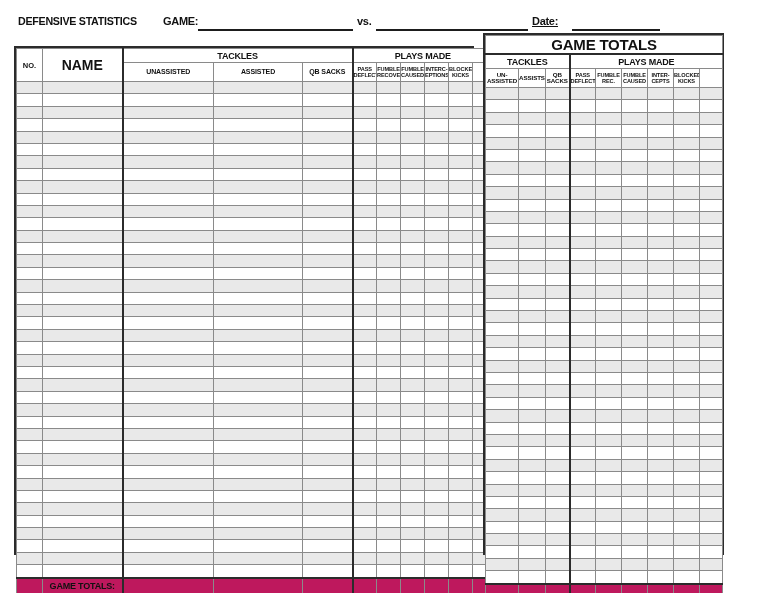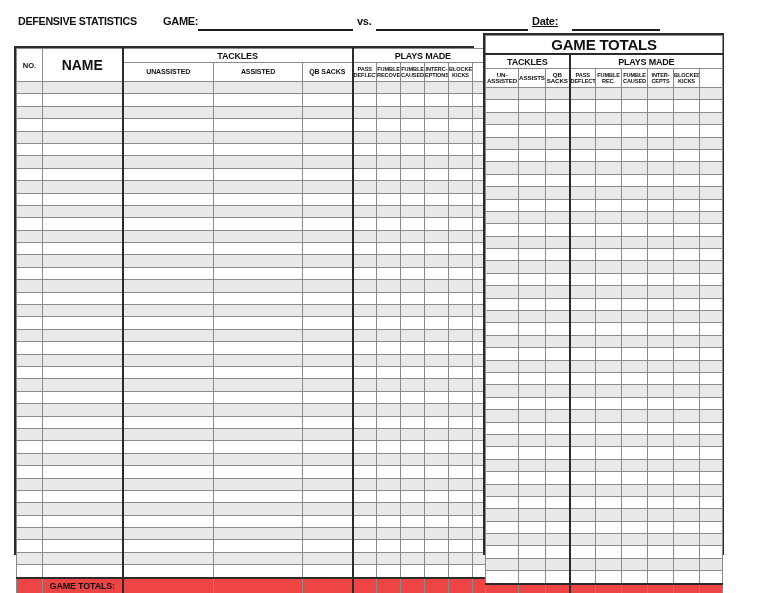--- a/index.html
+++ b/index.html
@@ -99,21 +99,21 @@
   .blank { border: 1px solid #8a8a8a; }
   
   .sep-l { border-left: 2px solid #2b2b2b !important; }
   .sep-r { border-right: 2px solid #2b2b2b !important; }
 
   tr.row-alt td { background: #e9e9e9; }
   tr.row-plain td { background: #ffffff; }
   tr.data-row td { height: 11.4px; }
 
   tr.totals-row td {
-    background: #ef4444;
+    background: #be185d;
     border-top: 2px solid #2b2b2b !important;
     height: 14px;
   }
   .totals-label {
     font-size: 9px;
     font-weight: bold;
     letter-spacing: -0.2px;
     text-align: center;
     padding-right: 4px;
   }

